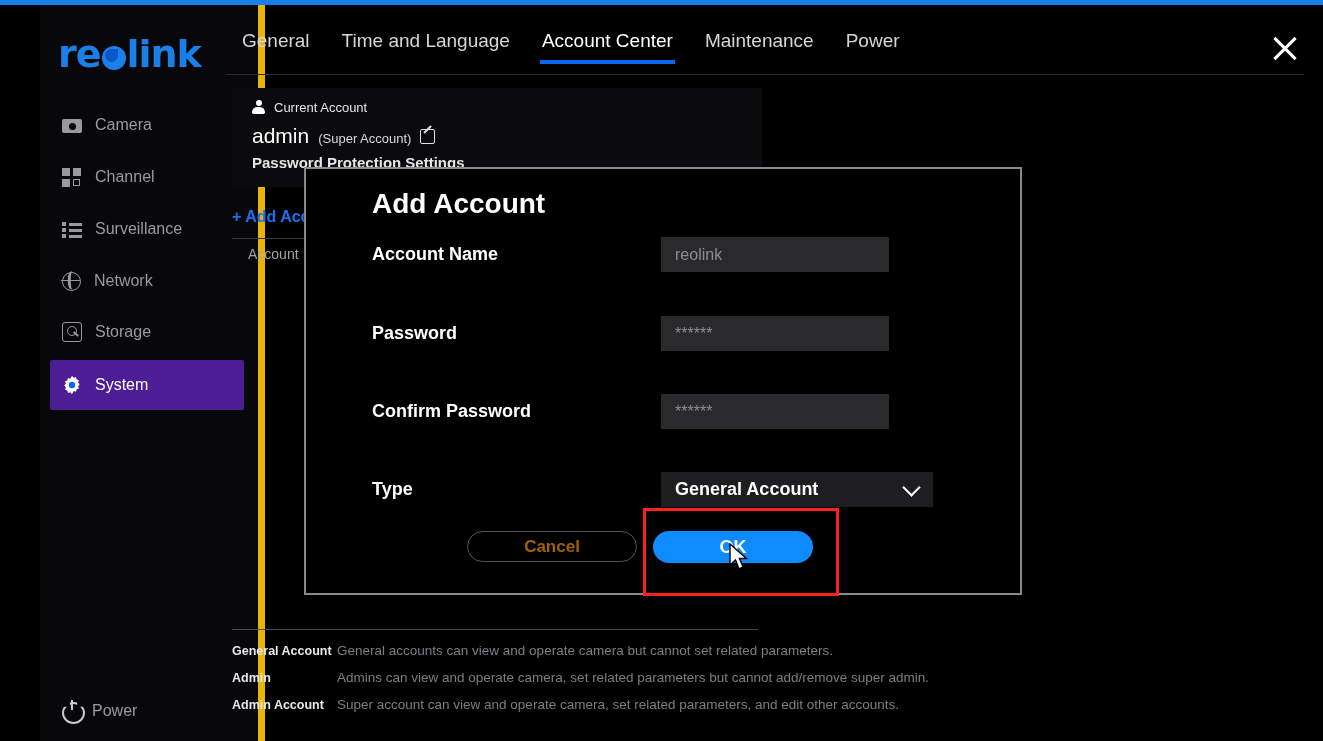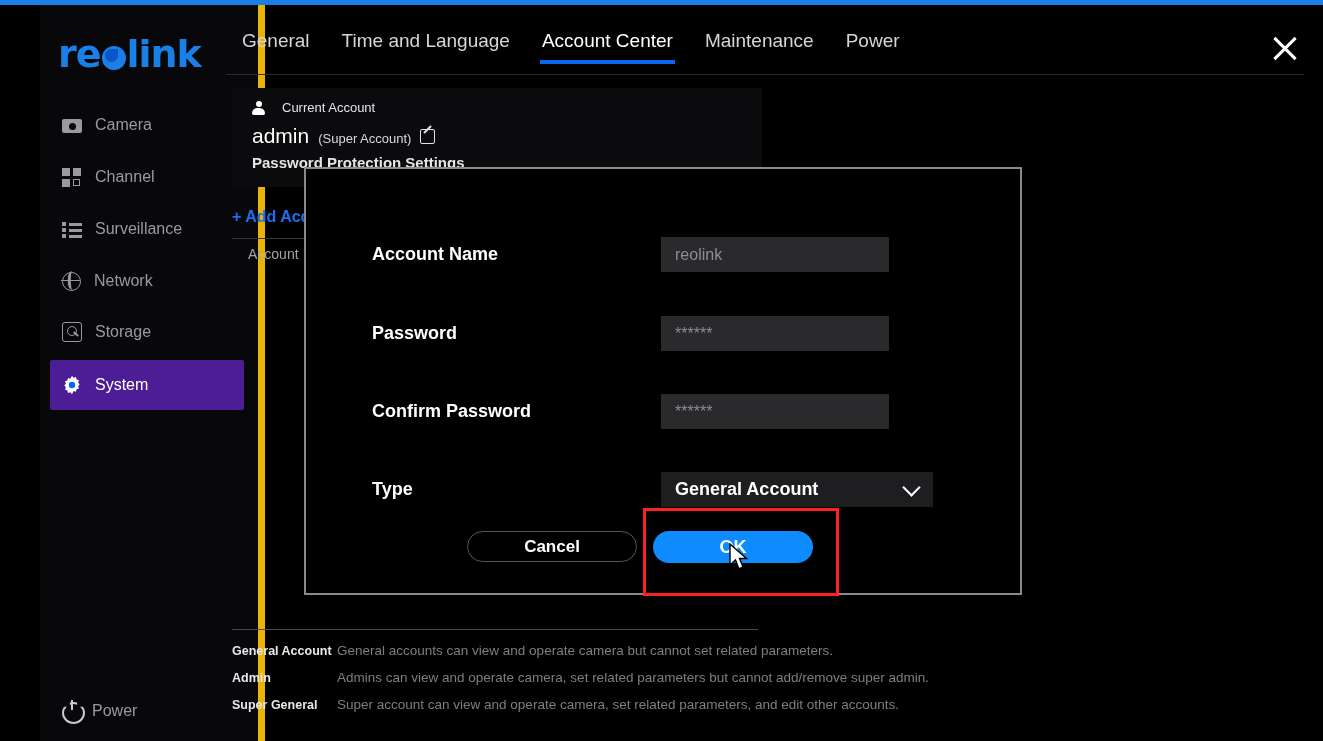--- a/index.html
+++ b/index.html
@@ -140,21 +140,21 @@
   .close-x::before { transform: rotate(45deg); }
   .close-x::after  { transform: rotate(-45deg); }
 
   
   .acct-card {
     position: absolute; left: 232px; top: 88px; width: 530px; height: 99px;
     background: #0b0b0d;
   }
   .ca-head {
     position: absolute; left: 20px; top: 12px;
-    display: flex; align-items: flex-end; gap: 17px;
+    display: flex; align-items: flex-start; gap: 9px;
     color: #e4e4e7; font-size: 13px;
   }
   .person-ico { width:13px; height:14px; position:relative; }
   .person-ico::before {
     content:""; position:absolute; left:3.5px; top:0; width:6px; height:6px;
     background:#ffffff; border-radius:50%;
   }
   .person-ico::after {
     content:""; position:absolute; left:0px; top:7px; width:13px; height:7px;
     background:#ffffff; border-radius:6px 6px 2px 2px;
@@ -234,21 +234,21 @@
   .select .sv { color:#ffffff; font-size:18px; font-weight:700; flex:1; }
   .chev {
     width:13px; height:13px; border-right:2.4px solid #ffffff;
     border-bottom:2.4px solid #ffffff; transform: rotate(45deg);
     margin-bottom: 5px; margin-right: 3px;
   }
 
   .btn-cancel {
     position:absolute; left:467px; top:531px; width:170px; height:31px;
     border:1.5px solid #55555a; border-radius:16px; background:#000;
-    color:#ffffff; font-size:17px; font-weight:700;
+    color:#a16207; font-size:17px; font-weight:700;
     display:flex; align-items:center; justify-content:center; cursor:pointer;
     font-family:"Liberation Sans", sans-serif;
   }
   .btn-ok {
     position:absolute; left:653px; top:531px; width:160px; height:32px;
     border:none; border-radius:16px; background:#0d8bff;
     color:#ffffff; font-size:18px; font-weight:700;
     display:flex; align-items:center; justify-content:center; cursor:pointer;
     font-family:"Liberation Sans", sans-serif;
   }
@@ -358,26 +358,27 @@
   <div class="legend">
     <div class="lg-row">
       <div class="lg-term">General Account</div>
       <div class="lg-desc">General accounts can view and operate camera but cannot set related parameters.</div>
     </div>
     <div class="lg-row">
       <div class="lg-term">Admin</div>
       <div class="lg-desc">Admins can view and operate camera, set related parameters but cannot add/remove super admin.</div>
     </div>
     <div class="lg-row">
-      <div class="lg-term">Super General</div>
+      <div class="lg-term">Admin Account</div>
       <div class="lg-desc">Super account can view and operate camera, set related parameters, and edit other accounts.</div>
     </div>
   </div>
 
   <div class="modal">
+    <div class="modal-title">Add Account</div>
 
     <div class="field f1">
       <div class="lbl">Account Name</div>
       <input class="inp" type="text" placeholder="reolink" style="">
     </div>
 
     <div class="field f2">
       <div class="lbl">Password</div>
       <input class="inp" type="text" placeholder="******" style="">
     </div>

